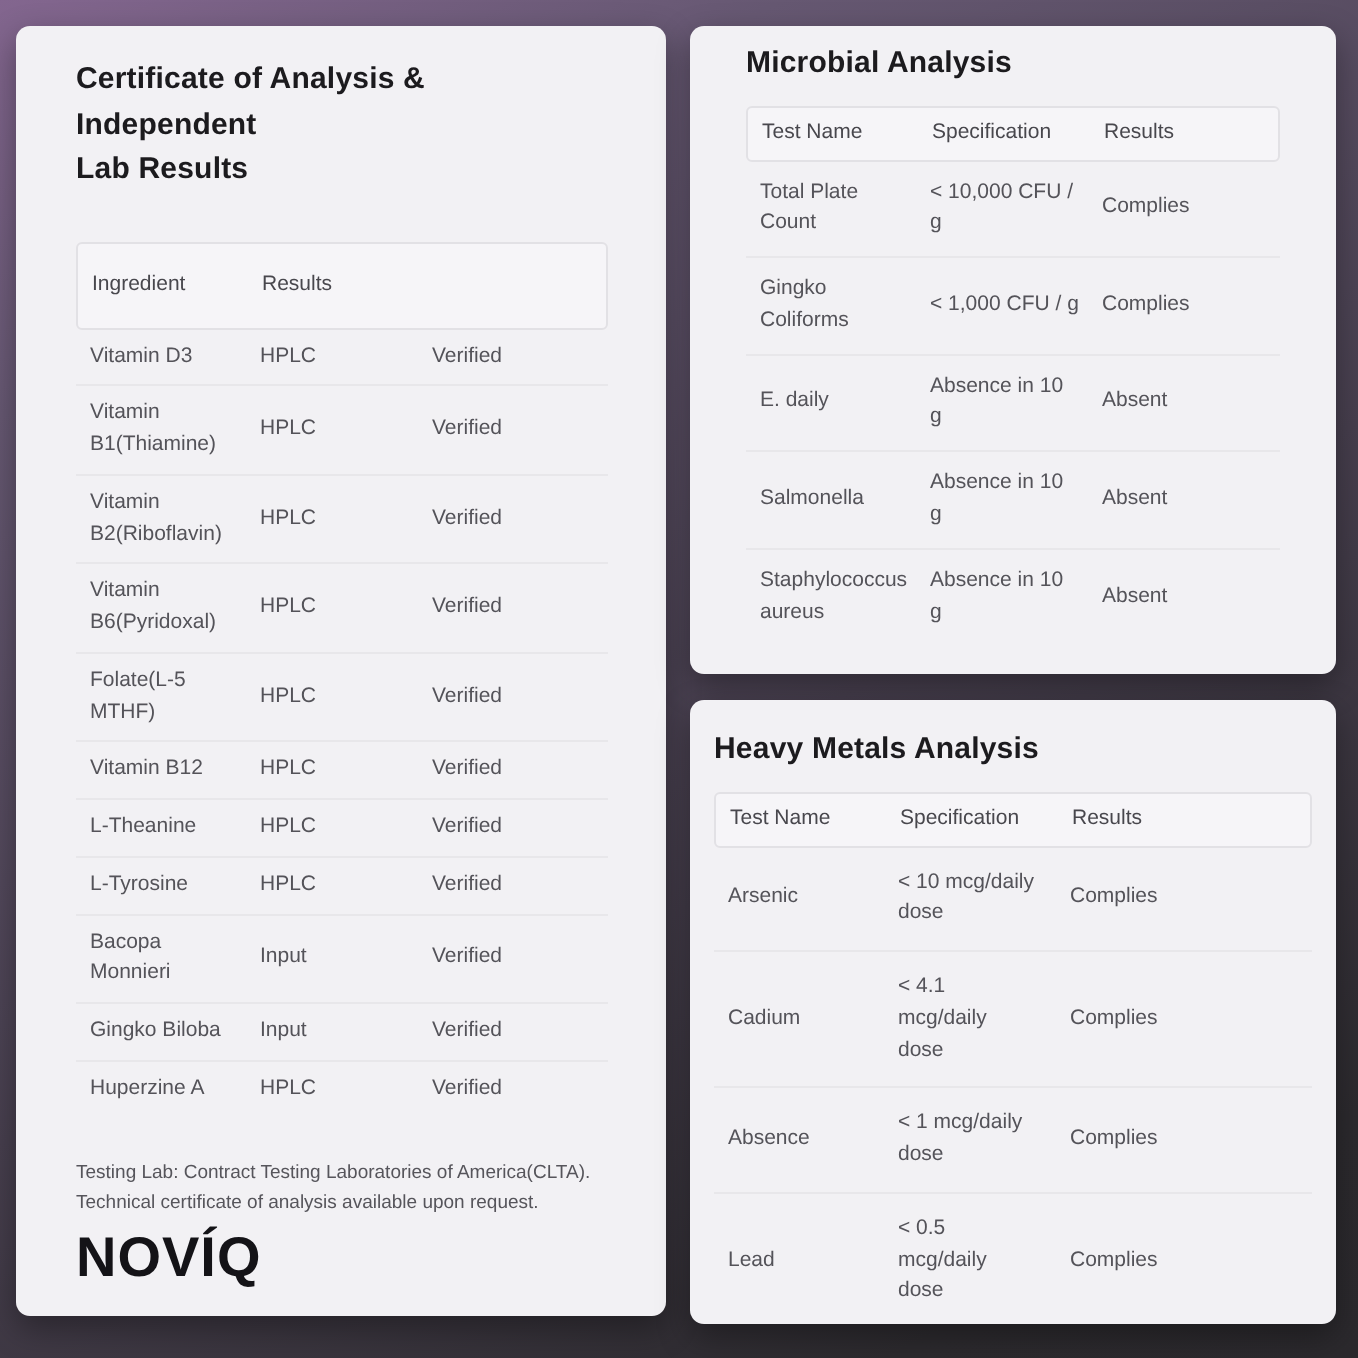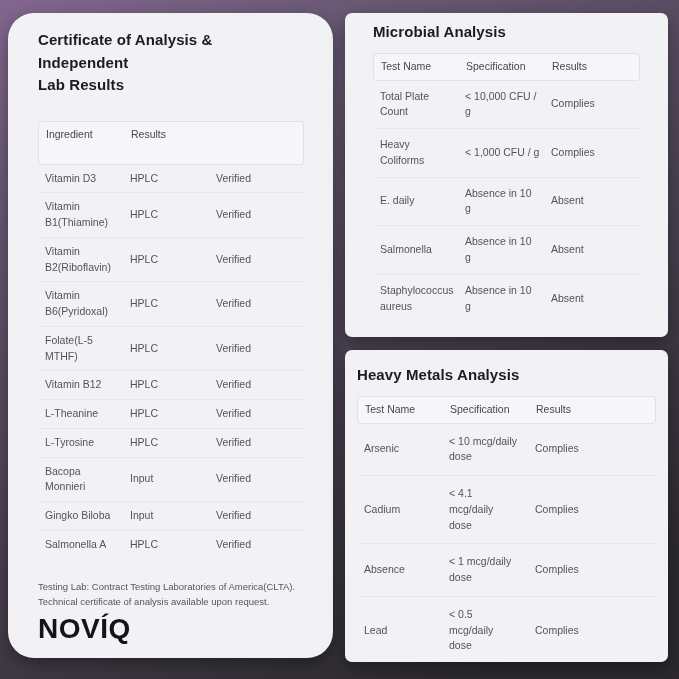--- a/index.html
+++ b/index.html
@@ -10,40 +10,40 @@
     position: relative;
     font-family: "Liberation Sans", "DejaVu Sans", sans-serif;
     background: linear-gradient(152deg, #83668f 0%, #665872 20%, #473f4e 55%, #2c2a2e 88%, #2b292d 100%);
   }
   .card {
     position: absolute;
     background: #f2f1f4;
     border-radius: 7px;
     box-shadow: 0 6px 16px rgba(0,0,0,0.35);
   }
-  #left-card   { left: 8px;   top: 13px;  width: 325px; height: 645px; padding: 16px 29px 16px 30px; border-radius: 26px; }
+  #left-card   { left: 8px;   top: 13px;  width: 325px; height: 645px; padding: 16px 29px 16px 30px; }
   #microbial-card { left: 345px; top: 13px;  width: 323px; height: 324px; padding: 8px 28px; }
   #metals-card    { left: 345px; top: 350px; width: 323px; height: 312px; padding: 14px 12px; }
 
   .panel-title {
     margin: 0;
     font-size: 15px;
     font-weight: 700;
     color: #1c1b1e;
     line-height: 1.5;
     letter-spacing: 0.1px;
     white-space: pre-line;
   }
   #left-card .panel-title { margin-bottom: 24px; }
   #microbial-card .panel-title, #metals-card .panel-title { margin-bottom: 9px; }
 
   .table { width: 100%; font-size: 10.5px; color: #545359; }
   .thead {
     display: flex;
-    align-items: flex-start;
+    align-items: center;
     background: #f6f5f8;
     border: 1px solid #e2e1e5;
     border-radius: 3px;
     color: #48474d;
     min-height: 28px;
     padding: 5px 0 5px 7px;
   }
   #left-card .thead { min-height: 44px; }
   .tr {
     display: flex;
@@ -139,21 +139,21 @@
 Monnieri</div>
       <div class="td c2">Input</div>
       <div class="td c3">Verified</div>
     </div>
     <div class="tr">
       <div class="td c1">Gingko Biloba</div>
       <div class="td c2">Input</div>
       <div class="td c3">Verified</div>
     </div>
     <div class="tr">
-      <div class="td c1">Salmonella A</div>
+      <div class="td c1">Huperzine A</div>
       <div class="td c2">HPLC</div>
       <div class="td c3">Verified</div>
     </div>
   </div>
   <p class="footnote">Testing Lab: Contract Testing Laboratories of America(CLTA).
 Technical certificate of analysis available upon request.</p>
   <div class="logo">NOVÍQ</div>
 </section>
 
 <section id="microbial-card" class="card">
@@ -165,21 +165,21 @@
       <div class="th c3">Results</div>
     </div>
     <div class="tr">
       <div class="td c1">Total Plate
 Count</div>
       <div class="td c2">&lt; 10,000 CFU /
 g</div>
       <div class="td c3">Complies</div>
     </div>
     <div class="tr">
-      <div class="td c1">Heavy
+      <div class="td c1">Gingko
 Coliforms</div>
       <div class="td c2">&lt; 1,000 CFU / g</div>
       <div class="td c3">Complies</div>
     </div>
     <div class="tr">
       <div class="td c1">E. daily</div>
       <div class="td c2">Absence in 10
 g</div>
       <div class="td c3">Absent</div>
     </div>

